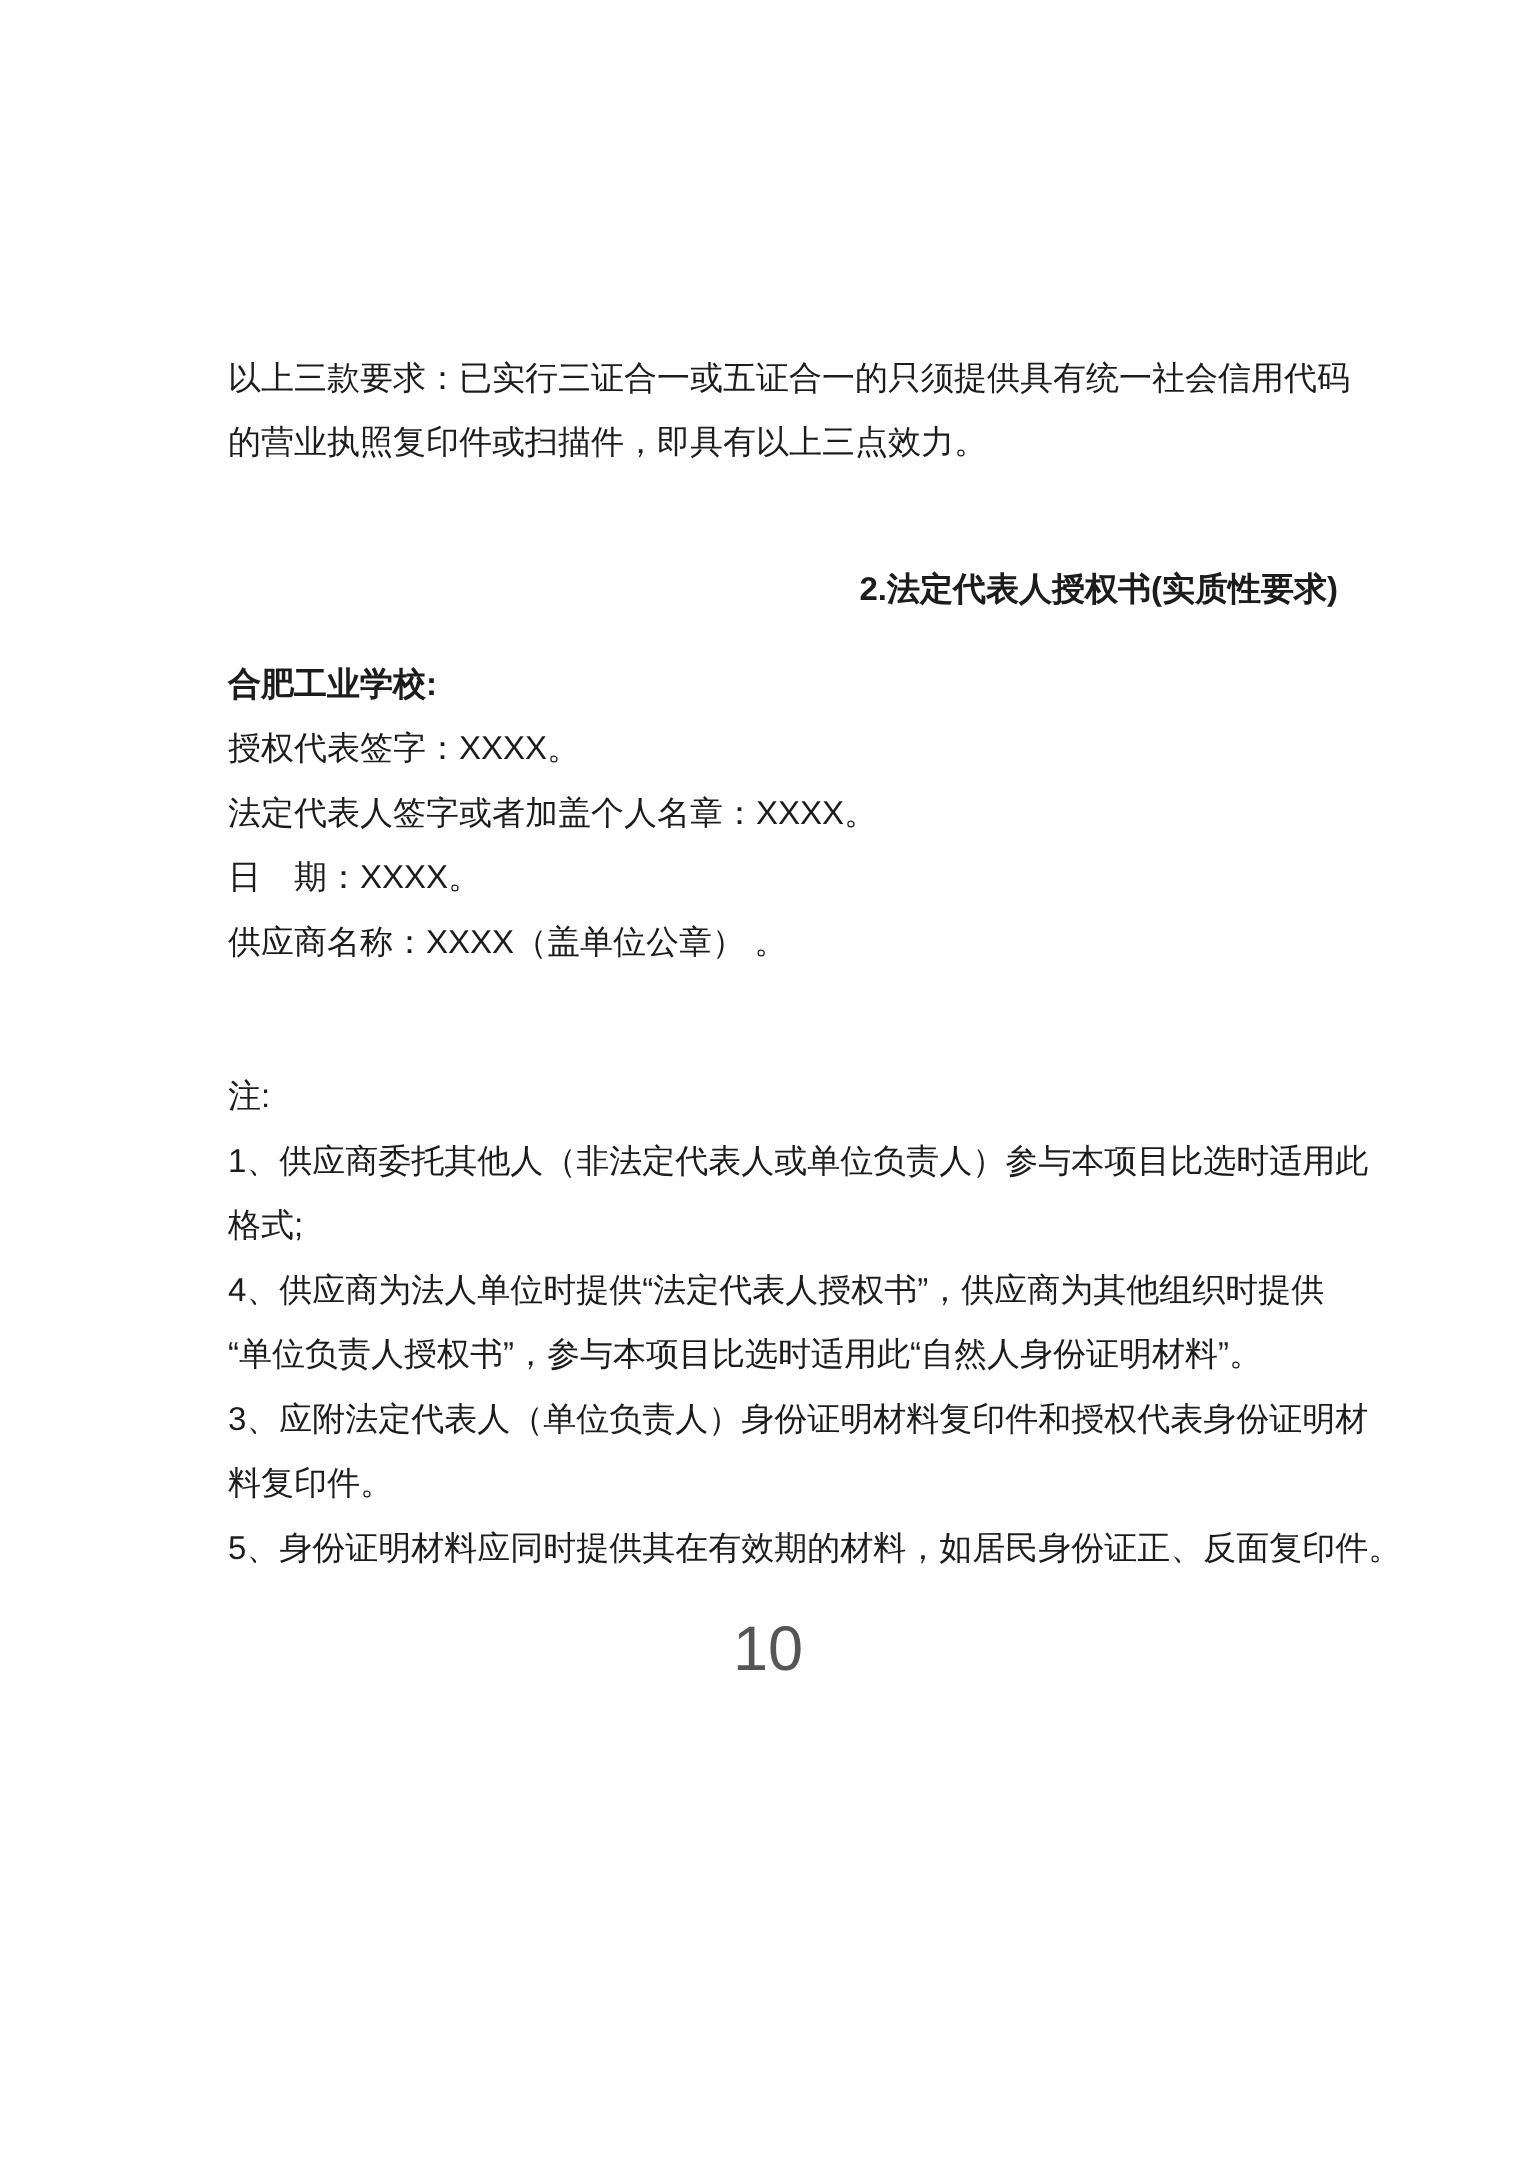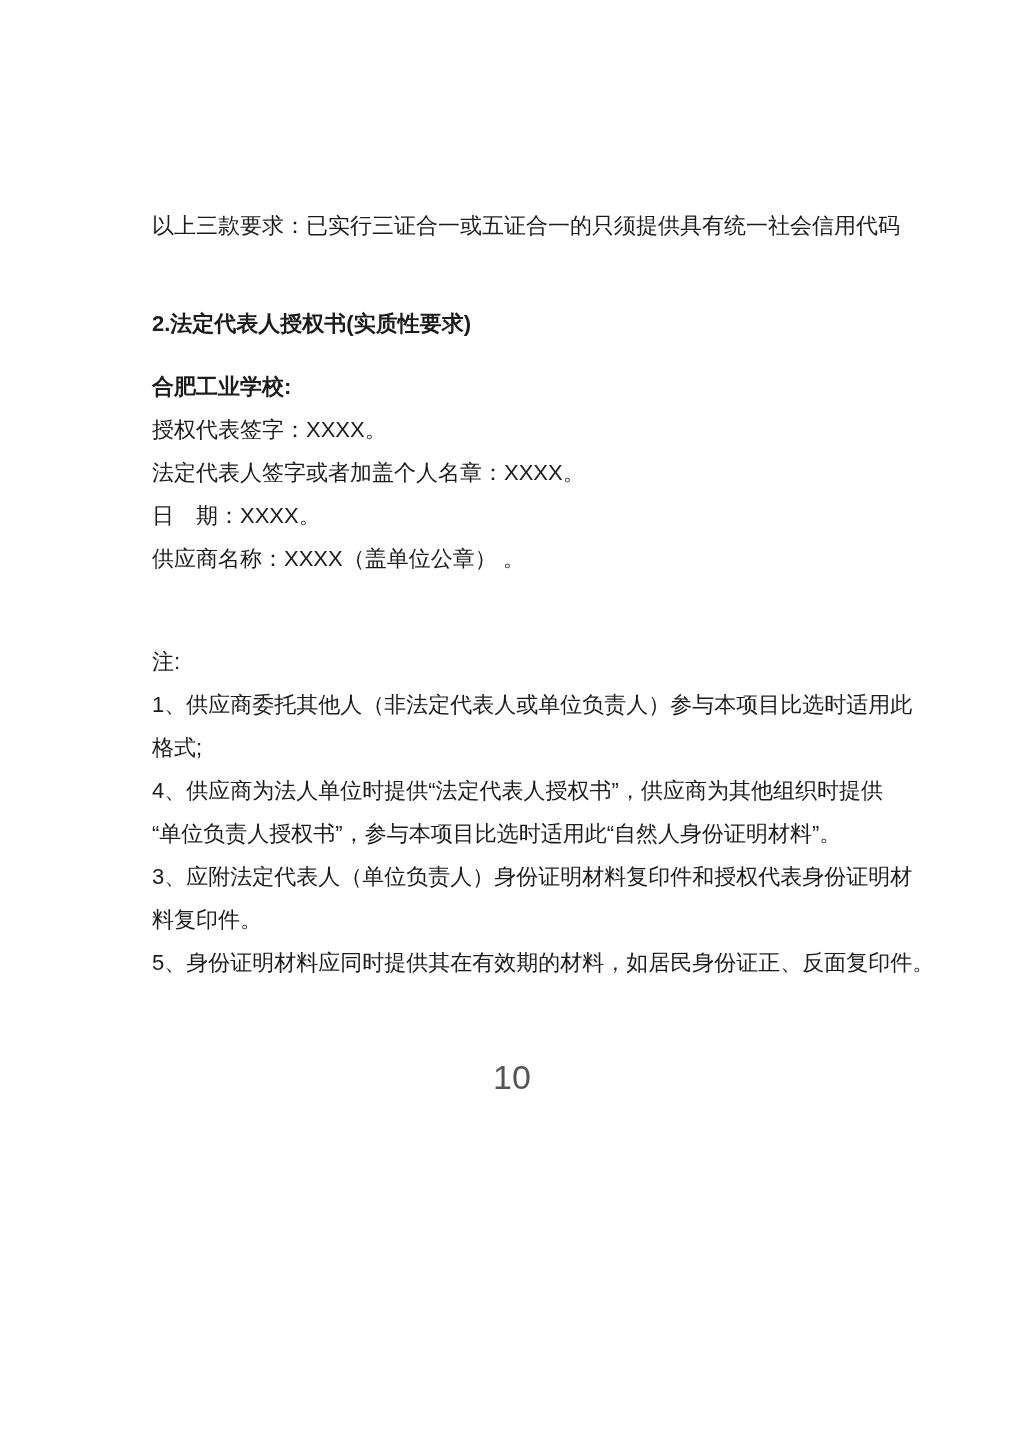--- a/index.html
+++ b/index.html
@@ -8,67 +8,69 @@
     background: #ffffff;
   }
   .page {
     position: relative;
     width: 1024px;
     height: 1117px;
     background: #ffffff;
     overflow: hidden;
     font-family: "Liberation Sans", "DejaVu Sans", sans-serif;
     color: #1c1c1c;
+    margin-top: 26px;
   }
   .content {
     position: absolute;
     left: 152px;
     top: 204px;
     width: 740px;
     font-size: 22px;
     line-height: 43px;
     text-align: left;
   }
   .line {
     white-space: nowrap;
   }
   .heading {
     margin-top: 55px;
-    text-align: left;
+    text-align: right;
     font-weight: bold;
   }
   .addressee {
     margin-top: 20px;
     font-weight: bold;
   }
   .indent-first {
     text-indent: 64px;
   }
   .notes {
     margin-top: 60px;
   }
   .page-number {
     position: absolute;
     left: 0;
     right: 0;
     bottom: 20px;
     text-align: center;
-    font-size: 34px;
+    font-size: 42px;
     color: #555555;
     font-family: "Liberation Sans", "DejaVu Sans", sans-serif;
   }
 </style>
 </head>
 <body>
 
 <div class="page">
   <div class="content">
 
     <div>
       <div class="line">以上三款要求：已实行三证合一或五证合一的只须提供具有统一社会信用代码</div>
+      <div class="line">的营业执照复印件或扫描件，即具有以上三点效力。</div>
     </div>
 
     <div class="heading">2.法定代表人授权书(实质性要求)</div>
 
     <div class="addressee">合肥工业学校:</div>
 
 
     <div>
       <div class="line">授权代表签字：XXXX。</div>
       <div class="line">法定代表人签字或者加盖个人名章：XXXX。</div>

